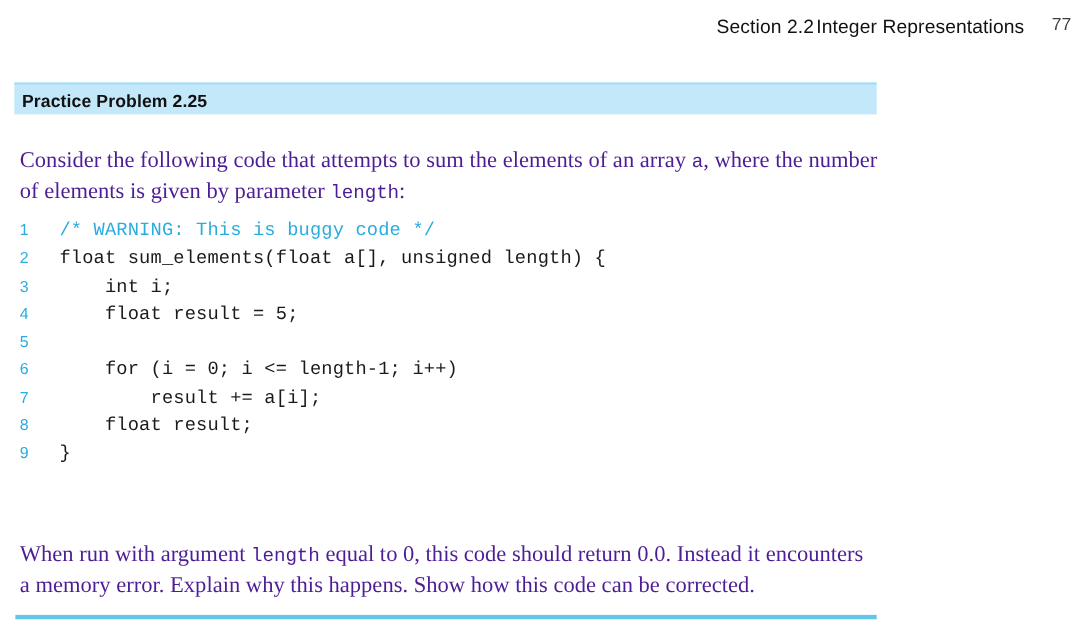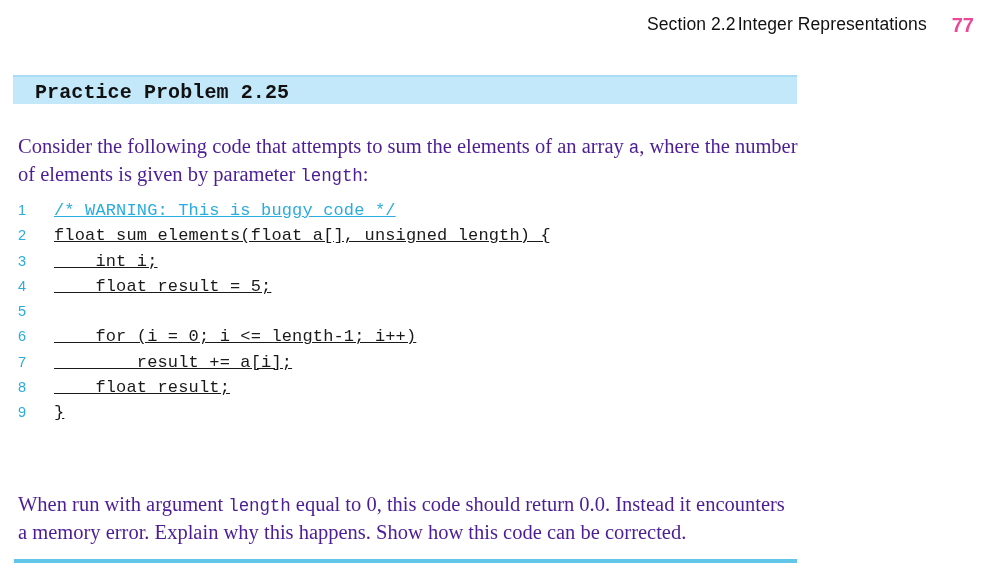--- a/index.html
+++ b/index.html
@@ -32,44 +32,44 @@
     color: #111111;
     letter-spacing: 0.1px;
   }
   .rh-title {
     font-size: 17.5px;
     color: #111111;
     margin-left: 2px;
     letter-spacing: 0.1px;
   }
   .rh-page {
-    font-size: 20px;
-    font-weight: bold;
-    color: #ec4899;
+    font-size: 16px;
+    font-weight: normal;
+    color: #404040;
     margin-left: 25px;
   }
 
   
   .banner {
     position: absolute;
     left: 13px;
     top: 75px;
     width: 784px;
     height: 29px;
     background: #c3e8fa;
     border-top: 2px solid #a9ddf5;
     box-sizing: border-box;
   }
   .banner-title {
     position: absolute;
-    left: 22px;
+    left: 7px;
     top: 2px;
-    font-family: Liberation Mono, monospace;
+    font-family: Liberation Sans, sans-serif;
     font-weight: bold;
-    font-size: 20px;
+    font-size: 16px;
     color: #111111;
     letter-spacing: 0.1px;
     line-height: 27px;
   }
 
   
   .prose {
     position: absolute;
     left: 18px;
     width: 780px;
@@ -109,21 +109,20 @@
     flex: 0 0 36px;
     text-align: left;
     color: #2aacdf;
     font-family: "Liberation Sans", sans-serif;
     font-size: 14.5px;
   }
   .line-code {
     color: #1a1a1a;
     white-space: pre;
     letter-spacing: 0.15px;
-    text-decoration: underline;
   }
   .line-code.comment {
     color: #2aacdf;
   }
 
   
   .bottom-rule {
     position: absolute;
     left: 14px;
     top: 559px;

